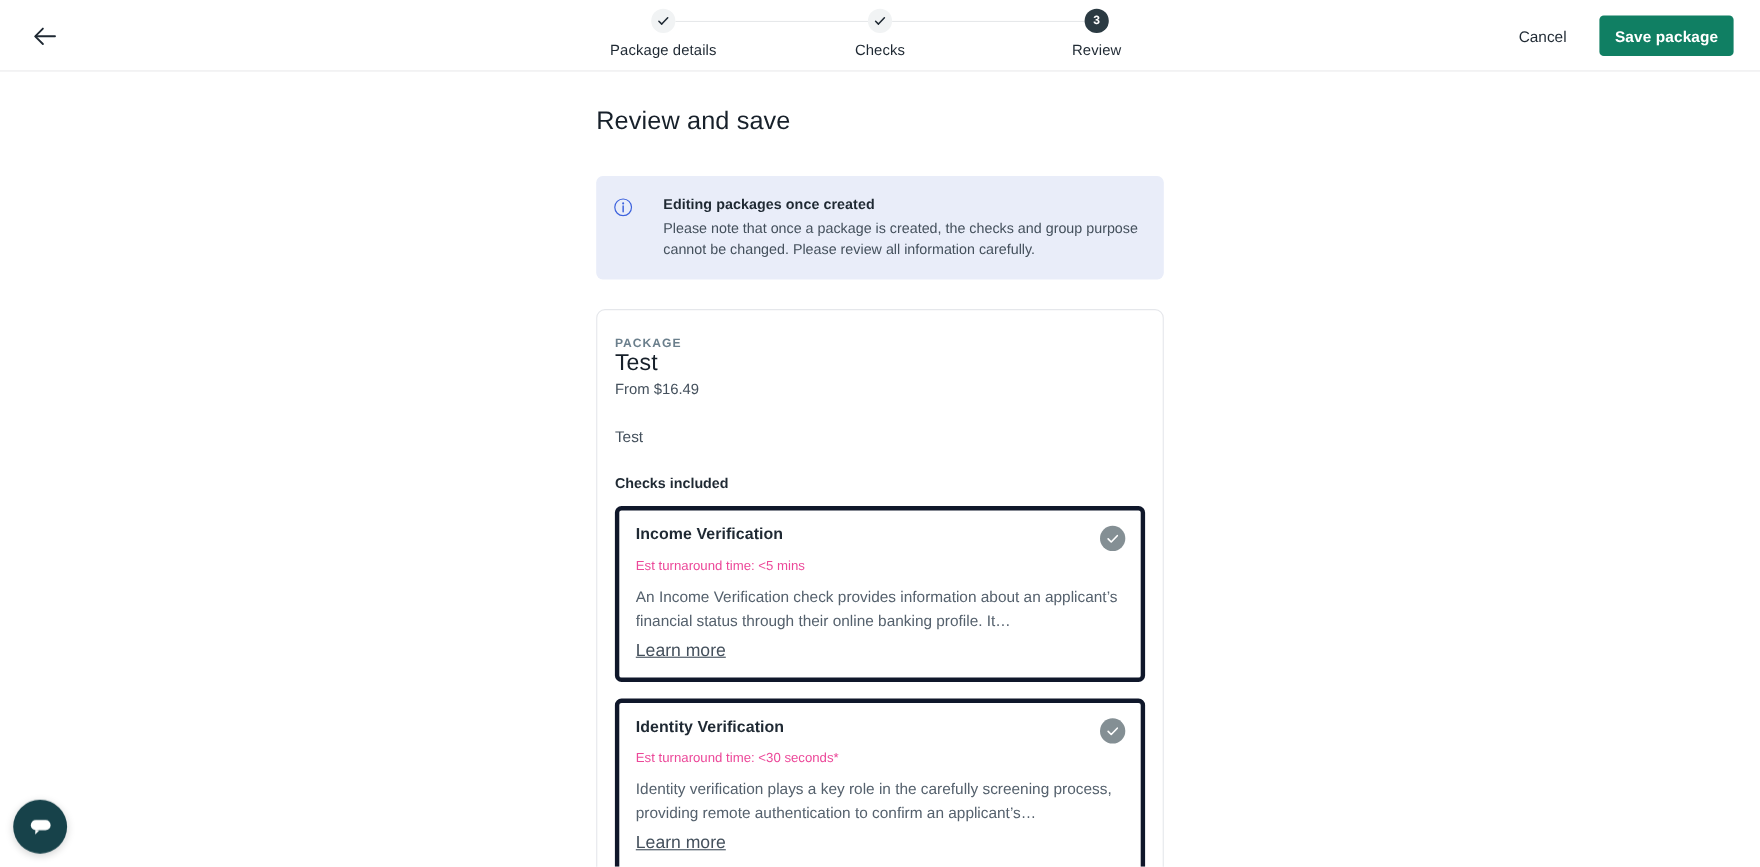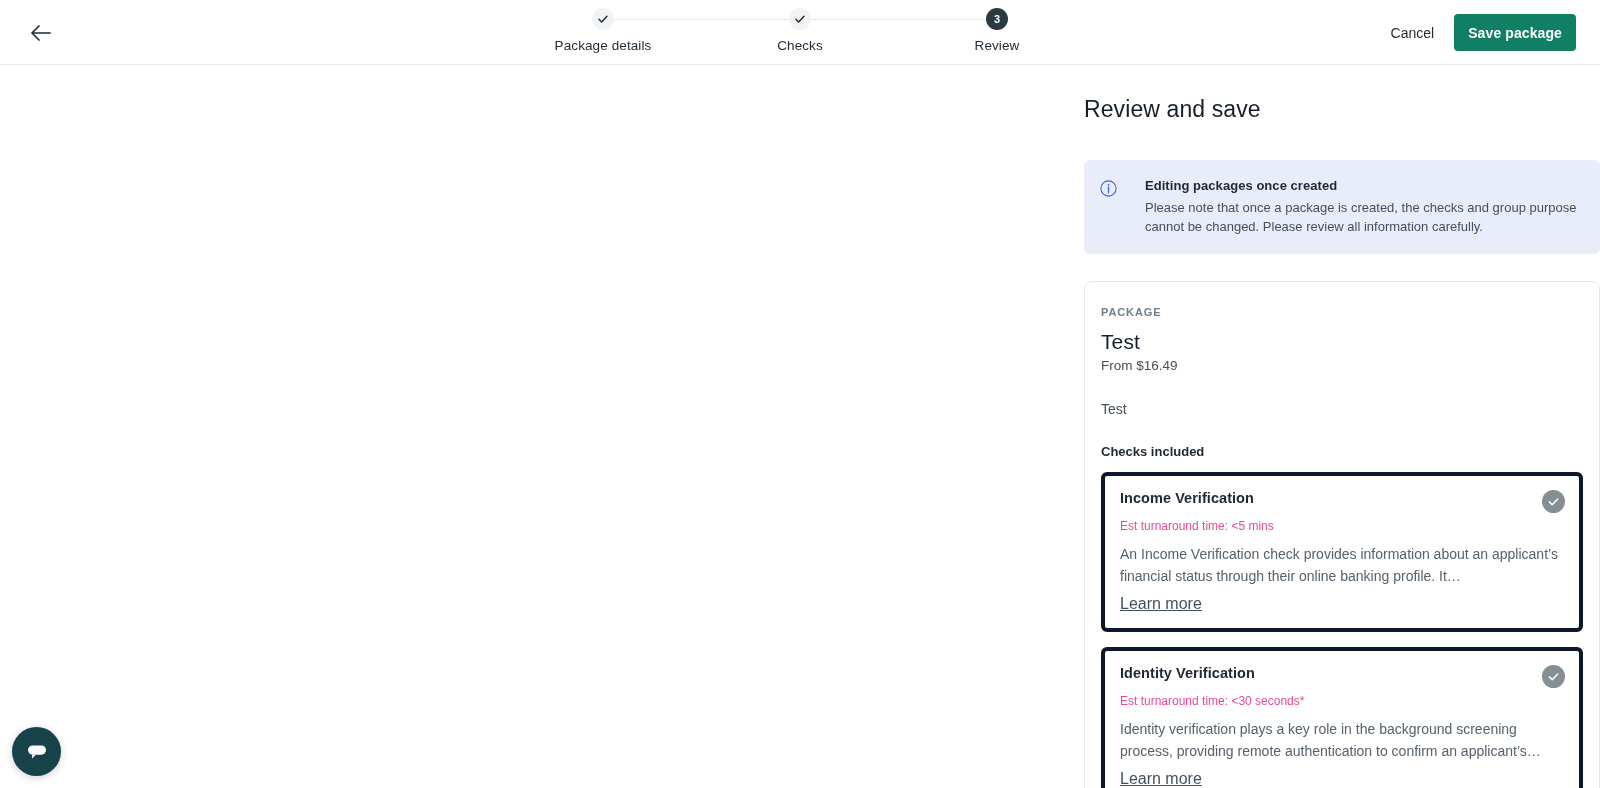--- a/index.html
+++ b/index.html
@@ -56,40 +56,40 @@
   .step-connector {
     position:absolute;
     top:19px; left:109px;
     width:176px; height:1px;
     background:#e6e8ea;
     z-index:1;
   }
 
   .header-actions {
     position:absolute; right:24px; top:14px;
-    display:flex; align-items:center; gap:16px;
+    display:flex; align-items:center; gap:26px;
   }
   .cancel-btn {
     background:none; border:none;
     font-family:"Liberation Sans", sans-serif;
     font-size:14px; color:#1f2933; cursor:pointer;
     padding:6px 4px;
   }
   .save-btn {
     background:#107f63; border:none; border-radius:4px;
     font-family:"Liberation Sans", sans-serif;
     font-size:14px; font-weight:bold; color:#ffffff;
     padding:0 14px; height:37px; cursor:pointer;
     letter-spacing:.1px;
   }
 
   
   .main {
     width:100%; height:723px; overflow:hidden;
-    display:flex; justify-content:flex-end;
+    display:flex; justify-content:center;
   }
   .content { width:516px; padding-top:31px; }
 
   .page-title {
     font-size:23px; font-weight:normal; color:#17202a;
     letter-spacing:.1px;
     margin-bottom:37px;
   }
 
   
@@ -111,21 +111,21 @@
   }
 
   
   .package-card {
     border:1px solid #e5e7eb; border-radius:8px;
     background:#fff;
     padding:24px 16px 20px 16px;
   }
   .pkg-eyebrow {
     font-size:11px; font-weight:bold; color:#6b7f8c;
-    letter-spacing:.9px; margin-bottom:12px;
+    letter-spacing:.9px; margin-bottom:0;
   }
   .pkg-name {
     font-size:21px; color:#17202a; letter-spacing:.1px;
     margin-bottom:4px;
   }
   .pkg-price { font-size:13.5px; color:#44505c; }
   .pkg-desc {
     font-size:14px; color:#44505c;
     margin-top:28px;
   }
@@ -269,21 +269,21 @@
             <svg width="13" height="13" viewBox="0 0 13 13" fill="none">
               <path d="M2.4 6.9l2.8 2.8L10.7 4" stroke="#ffffff" stroke-width="1.5" stroke-linecap="round" stroke-linejoin="round"></path>
             </svg>
           </span>
         </div>
       </div>
 
       <div class="check-card">
         <div class="check-title">Identity Verification</div>
         <div class="check-turnaround">Est turnaround time: &lt;30 seconds*</div>
-        <div class="check-desc">Identity verification plays a key role in the background screening process, providing remote authentication to confirm an applicant’s…</div>
+        <div class="check-desc">Identity verification plays a key role in the carefully screening process, providing remote authentication to confirm an applicant’s…</div>
         <span class="learn-more">Learn more</span>
         <div class="check-badge">
           <span>
             <svg width="13" height="13" viewBox="0 0 13 13" fill="none">
               <path d="M2.4 6.9l2.8 2.8L10.7 4" stroke="#ffffff" stroke-width="1.5" stroke-linecap="round" stroke-linejoin="round"></path>
             </svg>
           </span>
         </div>
       </div>
 

